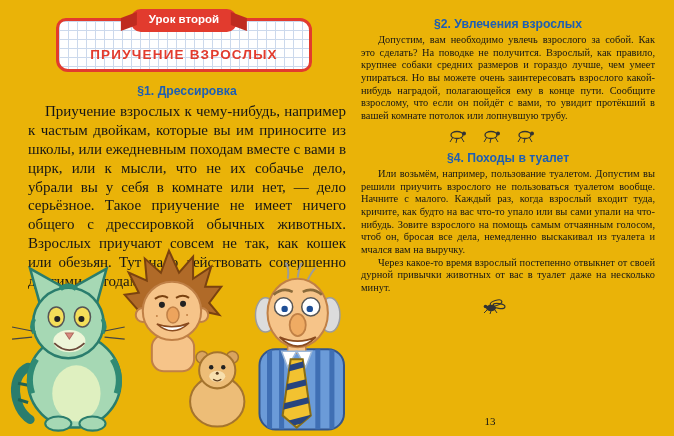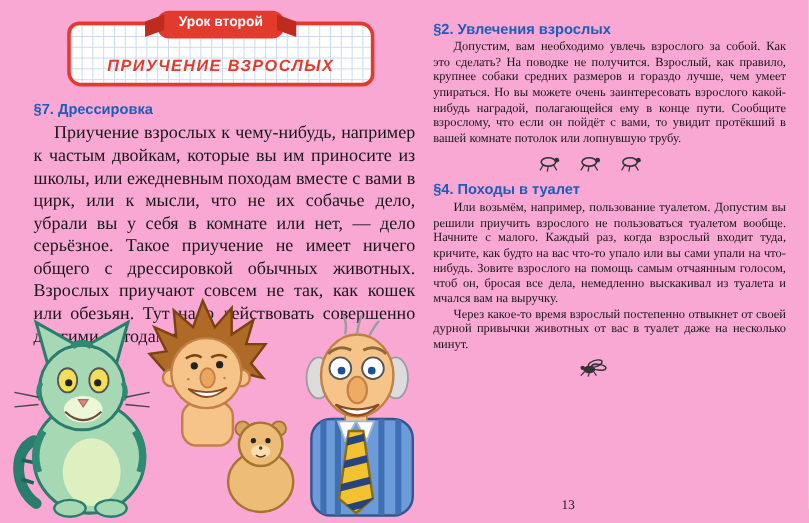--- a/index.html
+++ b/index.html
@@ -5,21 +5,21 @@
   * { box-sizing: border-box; }
   html, body { margin: 0; padding: 0; }
   body {
     width: 674px; height: 436px;
     background: #f3f2ee;
     font-family: "Liberation Serif", serif;
   }
   .spread {
     position: relative;
     width: 674px; height: 436px;
-    background: #f9a8d4;
+    background: #eab308;
     overflow: hidden;
     color: #161616;
   }
   .col { position: absolute; }
   .col.left  { left: 28px;  top: 8px;  width: 318px; }
   .col.right { left: 361px; top: 10px; width: 294px; }
 
   
   .header-box {
     position: relative;
@@ -47,25 +47,25 @@
   .ribbon::before, .ribbon::after {
     content: ""; position: absolute; top: 6px;
     width: 16px; height: 13px; background: #bf2b1f; z-index: -1;
   }
   .ribbon::before { left: -10px;  transform: skewY(-20deg); }
   .ribbon::after  { right: -10px; transform: skewY(20deg); }
   .lesson-title {
     padding-top: 26px; text-align: center;
     color: #e23b2e;
     font-family: "Liberation Sans", sans-serif;
-    font-weight: bold; font-size: 13.5px; letter-spacing: 1.2px; font-style: italic;
+    font-weight: bold; font-size: 13.5px; letter-spacing: 1.2px;
   }
 
   .sec-head {
-    margin: 12px 0 4px; text-align: left;
+    margin: 12px 0 4px; text-align: center;
     color: #1d5eb4;
     font-family: "Liberation Sans", sans-serif;
     font-weight: bold; font-size: 12.2px;
   }
   .col.right .sec-head { margin: 7px 0 3px; }
   .sec-head.first { margin-top: 2px; }
 
   .para { margin: 0; text-align: justify; text-indent: 17px; }
   .col.left  .para { font-size: 15px; line-height: 1.26; }
   .col.right .para { font-size: 10.4px; line-height: 1.22; }
@@ -73,36 +73,36 @@
   .illustration { position: absolute; left: 10px; top: 220px; width: 336px; height: 212px; }
   .illustration svg { width: 100%; height: 100%; display: block; }
 
   .doodle { height: 18px; margin-top: 3px; }
   .doodle.bugs { margin-left: 86px; }
   .doodle.fly  { margin-left: 118px; }
   .doodle svg { display: block; }
 
   .page-number {
     position: absolute; left: 468px; top: 415px; width: 44px;
-    font-size: 11px;
+    text-align: center; font-size: 11px;
   }
 </style>
 </head>
 <body>
 
 <div class="spread">
 
   <div class="col left">
     <div class="header-box">
       <div class="ribbon">
         <span>Урок второй</span>
       </div>
       <div class="lesson-title">ПРИУЧЕНИЕ ВЗРОСЛЫХ</div>
     </div>
-    <h2 class="sec-head">§7. Дрессировка</h2>
+    <h2 class="sec-head">§1. Дрессировка</h2>
     <p class="para">Приучение взрослых к чему-нибудь, например к частым двойкам, которые вы им приносите из школы, или ежедневным походам вместе с вами в цирк, или к мысли, что не их собачье дело, убрали вы у себя в комнате или нет, — дело серьёзное. Такое приучение не имеет ничего общего с дрессировкой обычных животных. Взрослых приучают совсем не так, как кошек или обезьян. Тут надо действовать совершенно другими методами.</p>
   </div>
 
   <div class="illustration">
     <svg viewBox="0 0 334 206" xmlns="http://www.w3.org/2000/svg">
 
       <g>
         <path d="M20,196 C2,184 0,152 18,144" fill="none" stroke="#2a7d6d" stroke-width="9" stroke-linecap="round"></path>
         <path d="M8,176 l10,3 M8,160 l10,2" stroke="#1f6457" stroke-width="3"></path>
         <ellipse cx="64" cy="158" rx="46" ry="46" fill="#a6d8b4" stroke="#2a7d6d" stroke-width="2.5"></ellipse>

